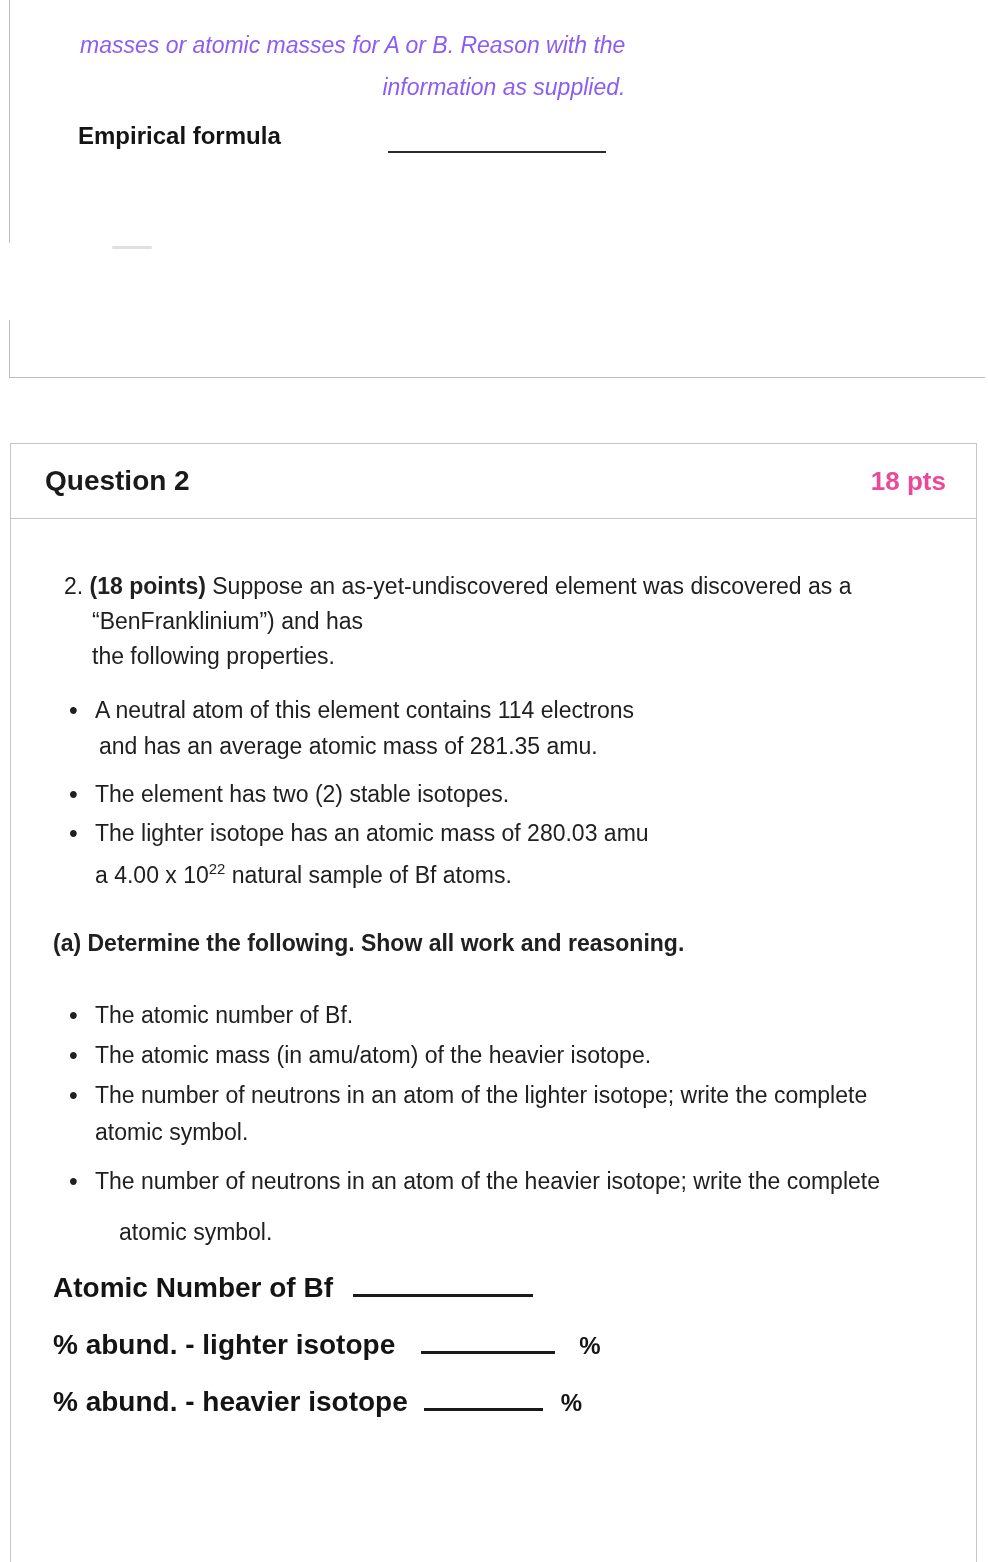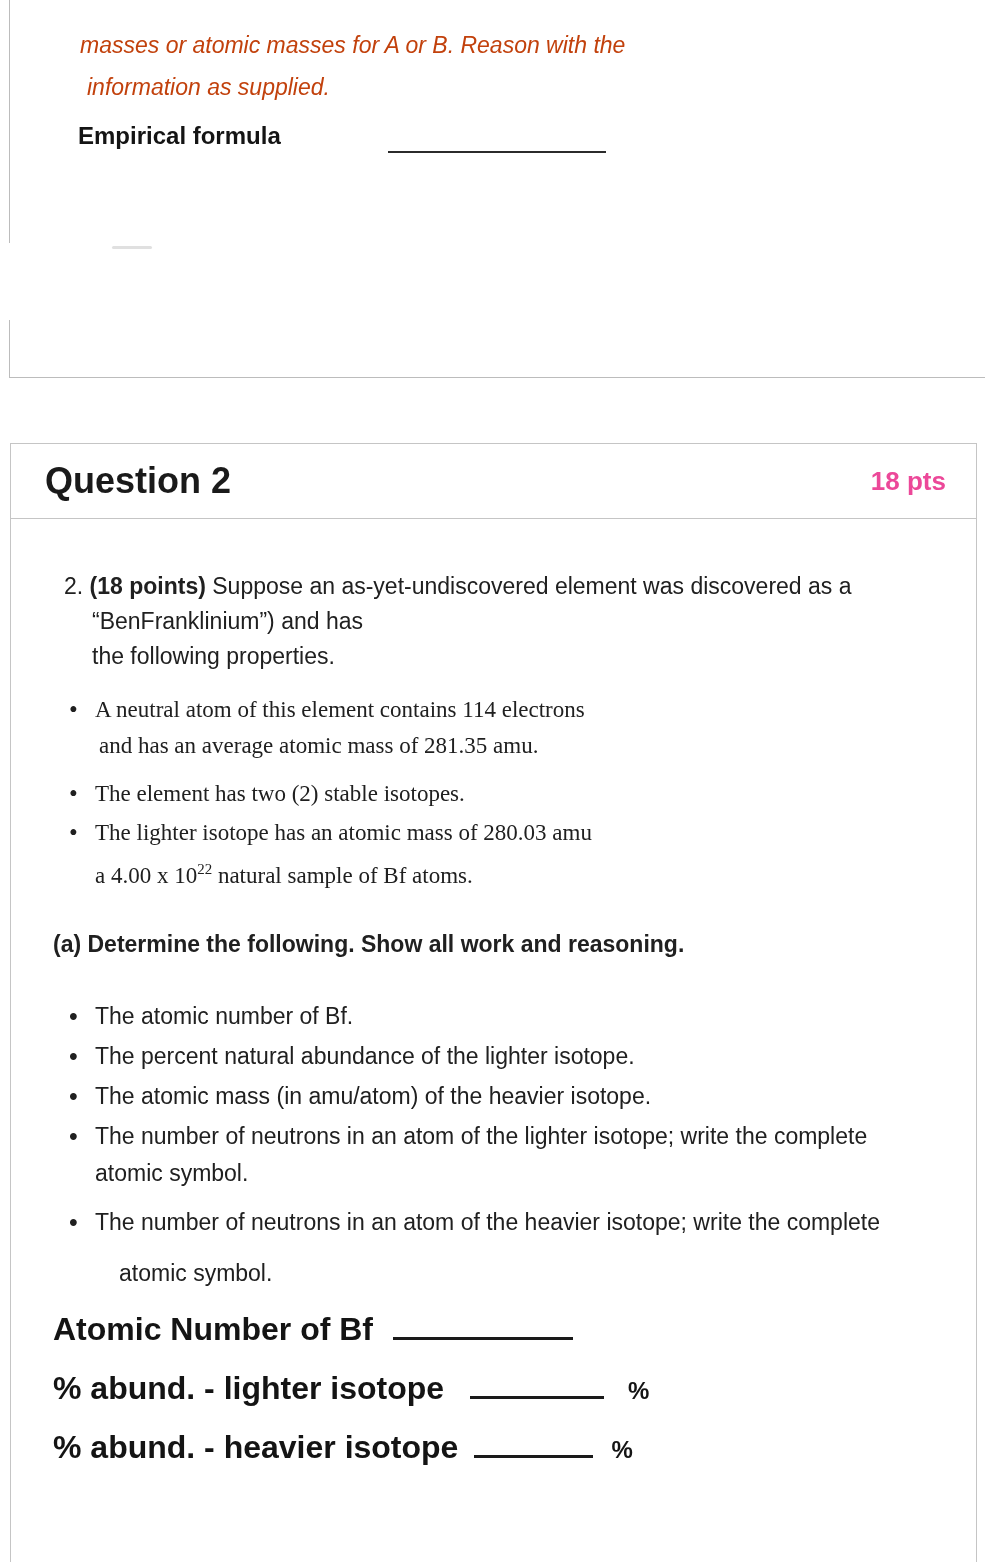--- a/index.html
+++ b/index.html
@@ -4,58 +4,58 @@
 <style>
   * { margin:0; padding:0; box-sizing:border-box; }
   html,body { background:#ffffff; }
   body {
     width:988px; height:1562px; position:relative; overflow:hidden;
     font-family:"Liberation Sans", sans-serif; color:#1f1f1f;
   }
 
   
   .prev-left-line { position:absolute; left:9px; top:0; width:1px; height:243px; background:#bcbcbc; }
-  .prev-text { position:absolute; left:80px; top:24px; font-style:italic; font-size:23px; line-height:42px; color:#c2410c; }
+  .prev-text { position:absolute; left:80px; top:24px; font-style:italic; font-size:23px; line-height:42px; color:#8b5cf6;text-align:right; }
   .prev-text .l2 { padding-left:7px; }
   .empirical-label { position:absolute; left:78px; top:122px; font-size:24px; font-weight:bold; color:#141414; }
   .empirical-blank { position:absolute; left:388px; top:133px; width:218px; height:20px; border-bottom:2px solid #2b2b2b; }
   .prev-dash { position:absolute; left:112px; top:246px; width:40px; height:3px; background:#e0e0e0; border-radius:2px; }
   .prev-bottom { position:absolute; left:9px; top:320px; width:976px; height:58px; border-left:1px solid #bcbcbc; border-bottom:1px solid #bcbcbc; }
 
   
   .q2-box { position:absolute; left:10px; top:443px; width:967px; height:1120px; border:1px solid #c5c5c5; border-bottom:none; background:#ffffff; }
   .q2-header { height:75px; display:flex; align-items:center; justify-content:space-between; padding:0 30px 0 34px; border-bottom:1px solid #c5c5c5; }
-  .q2-title { font-size:36px; font-weight:bold; color:#1a1a1a;text-align:right; }
+  .q2-title { font-size:28px; font-weight:bold; color:#1a1a1a;text-align:right; }
   .q2-points { font-size:26px; font-weight:bold; color:#ec4899; }
   .q2-body { padding:50px 30px 0 11px; font-size:23px; color:#202020; }
 
   .intro { margin-left:42px; line-height:35px; }
   .intro .cont { margin-left:28px; }
   .line { white-space:nowrap; }
   b, .bold { font-weight:bold; }
   sup { font-size:0.65em; }
 
-  .bullets { margin-left:47px; line-height:36px;font-family:Liberation Serif, serif; }
+  .bullets { margin-left:47px; line-height:36px; }
   .bullets.first { margin-top:18px; }
   .bullet-item { display:flex; align-items:flex-start; }
   .bullet-item + .bullet-item { margin-top:2px; }
   .bullet-item.gap { margin-top:12px; }
   .dot { width:26px; flex:none; }
   .dot::before { content:"\2022"; font-size:25px; }
   .bt { flex:1; }
   .bt .sub { margin-left:4px; }
   .bt .sub-indent { margin-left:24px; margin-top:14px; }
 
   .part-a { margin-left:31px; margin-top:33px; line-height:35px;font-weight:bold; }
 
   .tasks { margin-left:47px; margin-top:36px; line-height:37px; }
 
   .answers { margin-left:31px; margin-top:20px; }
   .answer-row { line-height:34px; margin-bottom:22px; white-space:nowrap; }
-  .ans-label { font-size:32px; font-weight:bold; color:#141414; }
+  .ans-label { font-size:28px; font-weight:bold; color:#141414; }
   .blank { display:inline-block; height:0.85em; border-bottom:3px solid #1a1a1a; vertical-align:baseline; }
   .blank-atomic { width:180px; margin-left:20px; }
   .blank-lighter { width:134px; margin-left:26px; }
   .blank-heavier { width:119px; margin-left:16px; }
   .pct { font-size:24px; font-weight:bold; color:#141414; }
   .pct-lighter { margin-left:24px; }
   .pct-heavier { margin-left:18px; }
 </style>
 </head>
 <body>
@@ -113,26 +113,20 @@
     <div class="tasks">
       <div class="bullet-item">
         <span class="dot"></span>
         <div class="bt">
             <div class="line">The atomic number of Bf.</div>
           </div>
       </div>
       <div class="bullet-item">
         <span class="dot"></span>
         <div class="bt">
-            <div class="line">The percent natural abundance of the lighter isotope.</div>
-          </div>
-      </div>
-      <div class="bullet-item">
-        <span class="dot"></span>
-        <div class="bt">
             <div class="line">The atomic mass (in amu/atom) of the heavier isotope.</div>
           </div>
       </div>
       <div class="bullet-item">
         <span class="dot"></span>
         <div class="bt">
           <div class="line">The number of neutrons in an atom of the lighter isotope; write the complete</div>
           <div class="line">atomic symbol.</div>
         </div>
       </div>

